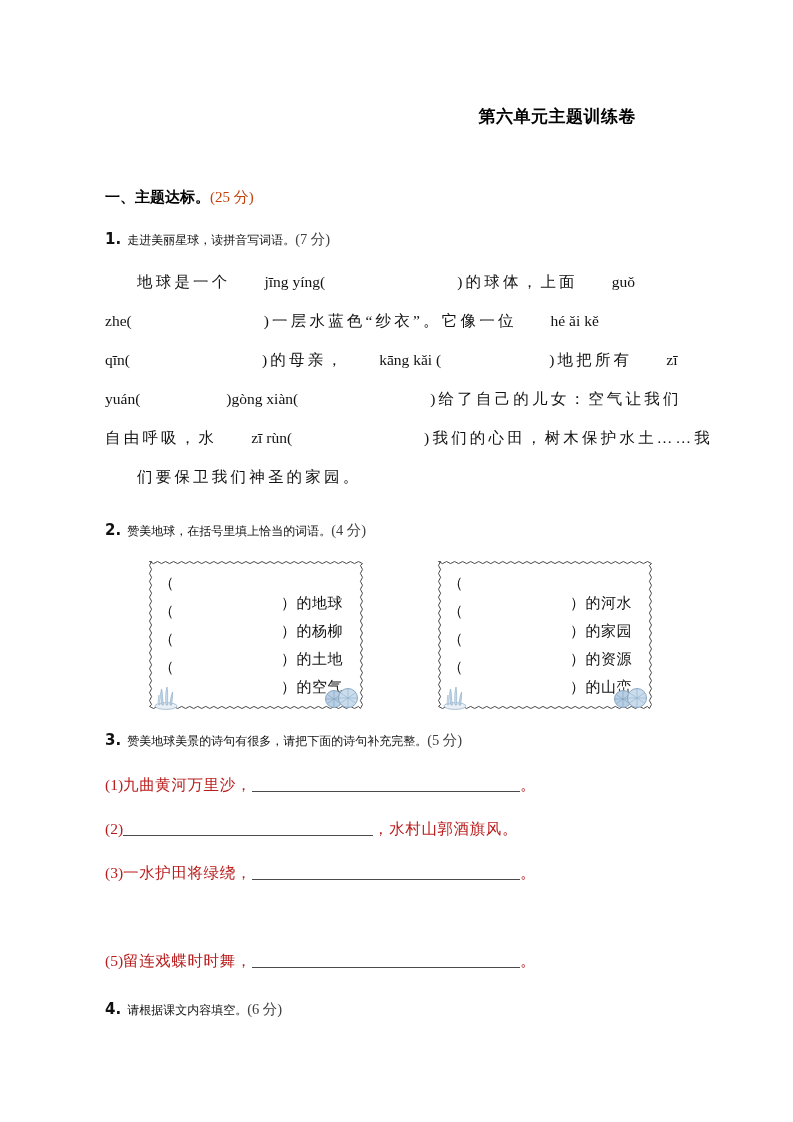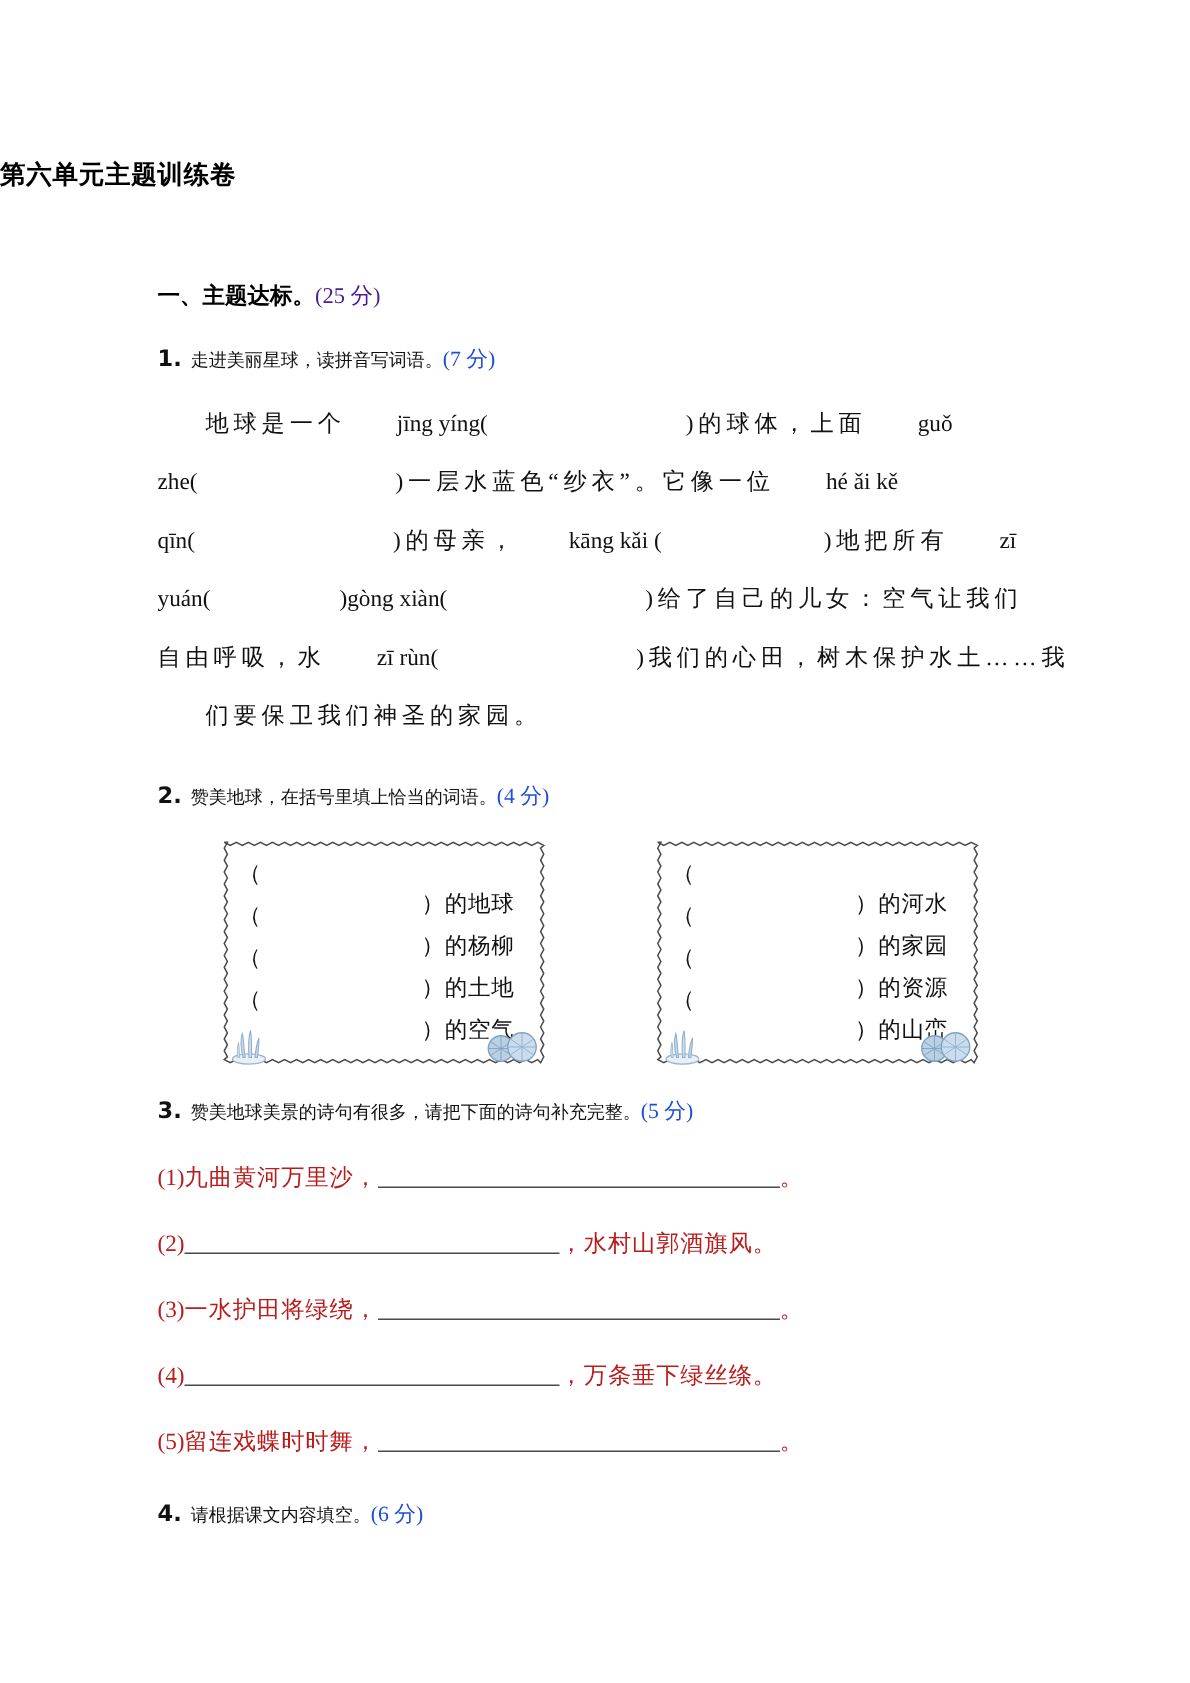--- a/index.html
+++ b/index.html
@@ -21,21 +21,21 @@
     left: 0; top: 0;
     width: 793px;
     height: 1122px;
   }
 
   
   .doc-title {
     position: absolute;
     left: 0; top: 105px;
     width: 636px;
-    text-align: left;
+    text-align: right;
     font-family: "DejaVu Sans", "Liberation Sans", sans-serif;
     font-weight: bold;
     font-size: 17px;
     letter-spacing: 0.5px;
     color: #000;
   }
   .doc-subtitle {
     position: absolute;
     left: 0; top: 148px;
     width: 793px;
@@ -48,39 +48,39 @@
     left: 105px; top: 188px;
     font-family: "DejaVu Sans", "Liberation Sans", sans-serif;
     font-weight: bold;
     font-size: 15px;
     color: #000;
   }
   .section-heading .pts {
     font-family: "Liberation Serif", serif;
     font-weight: normal;
     font-size: 15px;
-    color: #4c1d95;
+    color: #c2410c;
   }
 
   
   .q-head {
     position: absolute;
     left: 105px;
     font-size: 15.5px;
     color: #111;
     white-space: nowrap;
   }
   .q-head .q-num {
     font-family: "DejaVu Sans", "Liberation Sans", sans-serif;
     font-weight: bold;
     font-size: 15px;
     margin-right: 6px;
   }
   .q-head .q-text { font-size: 12px; }
-  .q-head .pts { font-size: 14.5px; color: #1d4ed8; }
+  .q-head .pts { font-size: 14.5px; color: #404040; }
 
   
   .para-line {
     position: absolute;
     left: 105px;
     width: 580px;
     font-size: 15.5px;
     white-space: nowrap;
     color: #111;
     letter-spacing: 0.2px;
@@ -285,23 +285,20 @@
   </div>
 
   <div class="fill-line" style="top:819px">
     <span class="lbl">(2)</span><span class="blank b-lead"></span><span class="txt">，水村山郭酒旗风。</span>
   </div>
 
   <div class="fill-line" style="top:863px">
     <span class="lbl">(3)</span><span class="txt">一水护田将绿绕，</span><span class="blank b-wide"></span><span class="txt">。</span>
   </div>
 
-  <div class="fill-line" style="top:907px">
-    <span class="lbl">(4)</span><span class="blank b-lead"></span><span class="txt">，万条垂下绿丝绦。</span>
-  </div>
 
   <div class="fill-line" style="top:951px">
     <span class="lbl">(5)</span><span class="txt">留连戏蝶时时舞，</span><span class="blank b-wide"></span><span class="txt">。</span>
   </div>
 
   <div class="q-head" style="top:1e3px; top:1000px">
     <span class="q-num">4.</span><span class="q-text">请根据课文内容填空。</span><span class="pts">(6 分)</span>
   </div>
 
 </div>

